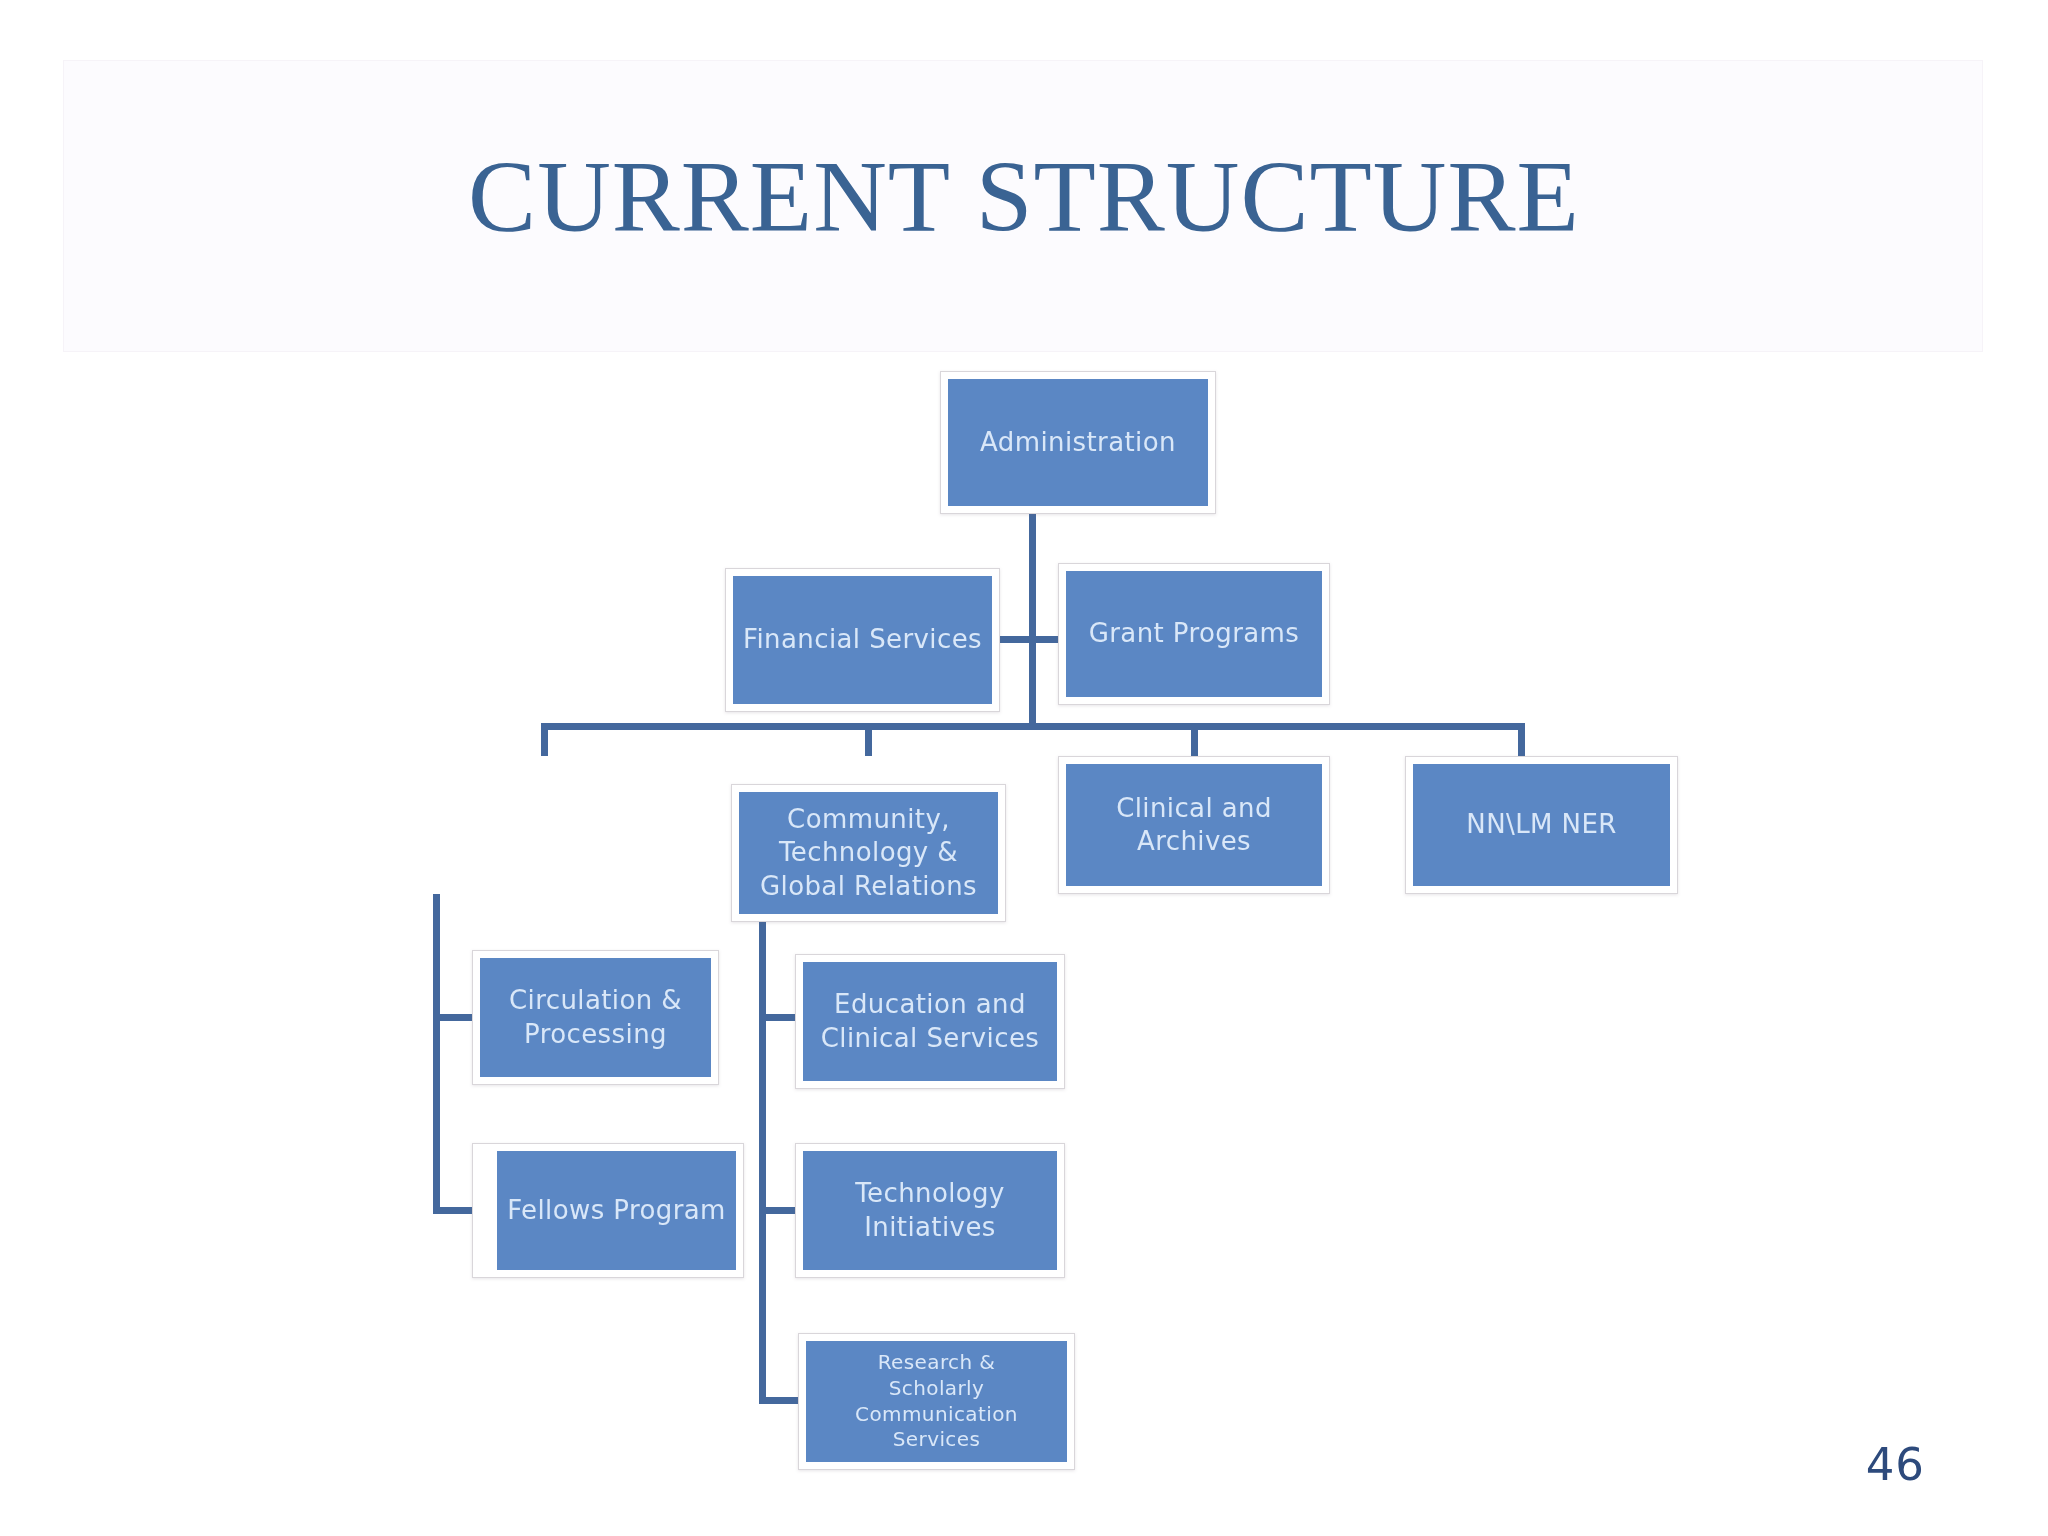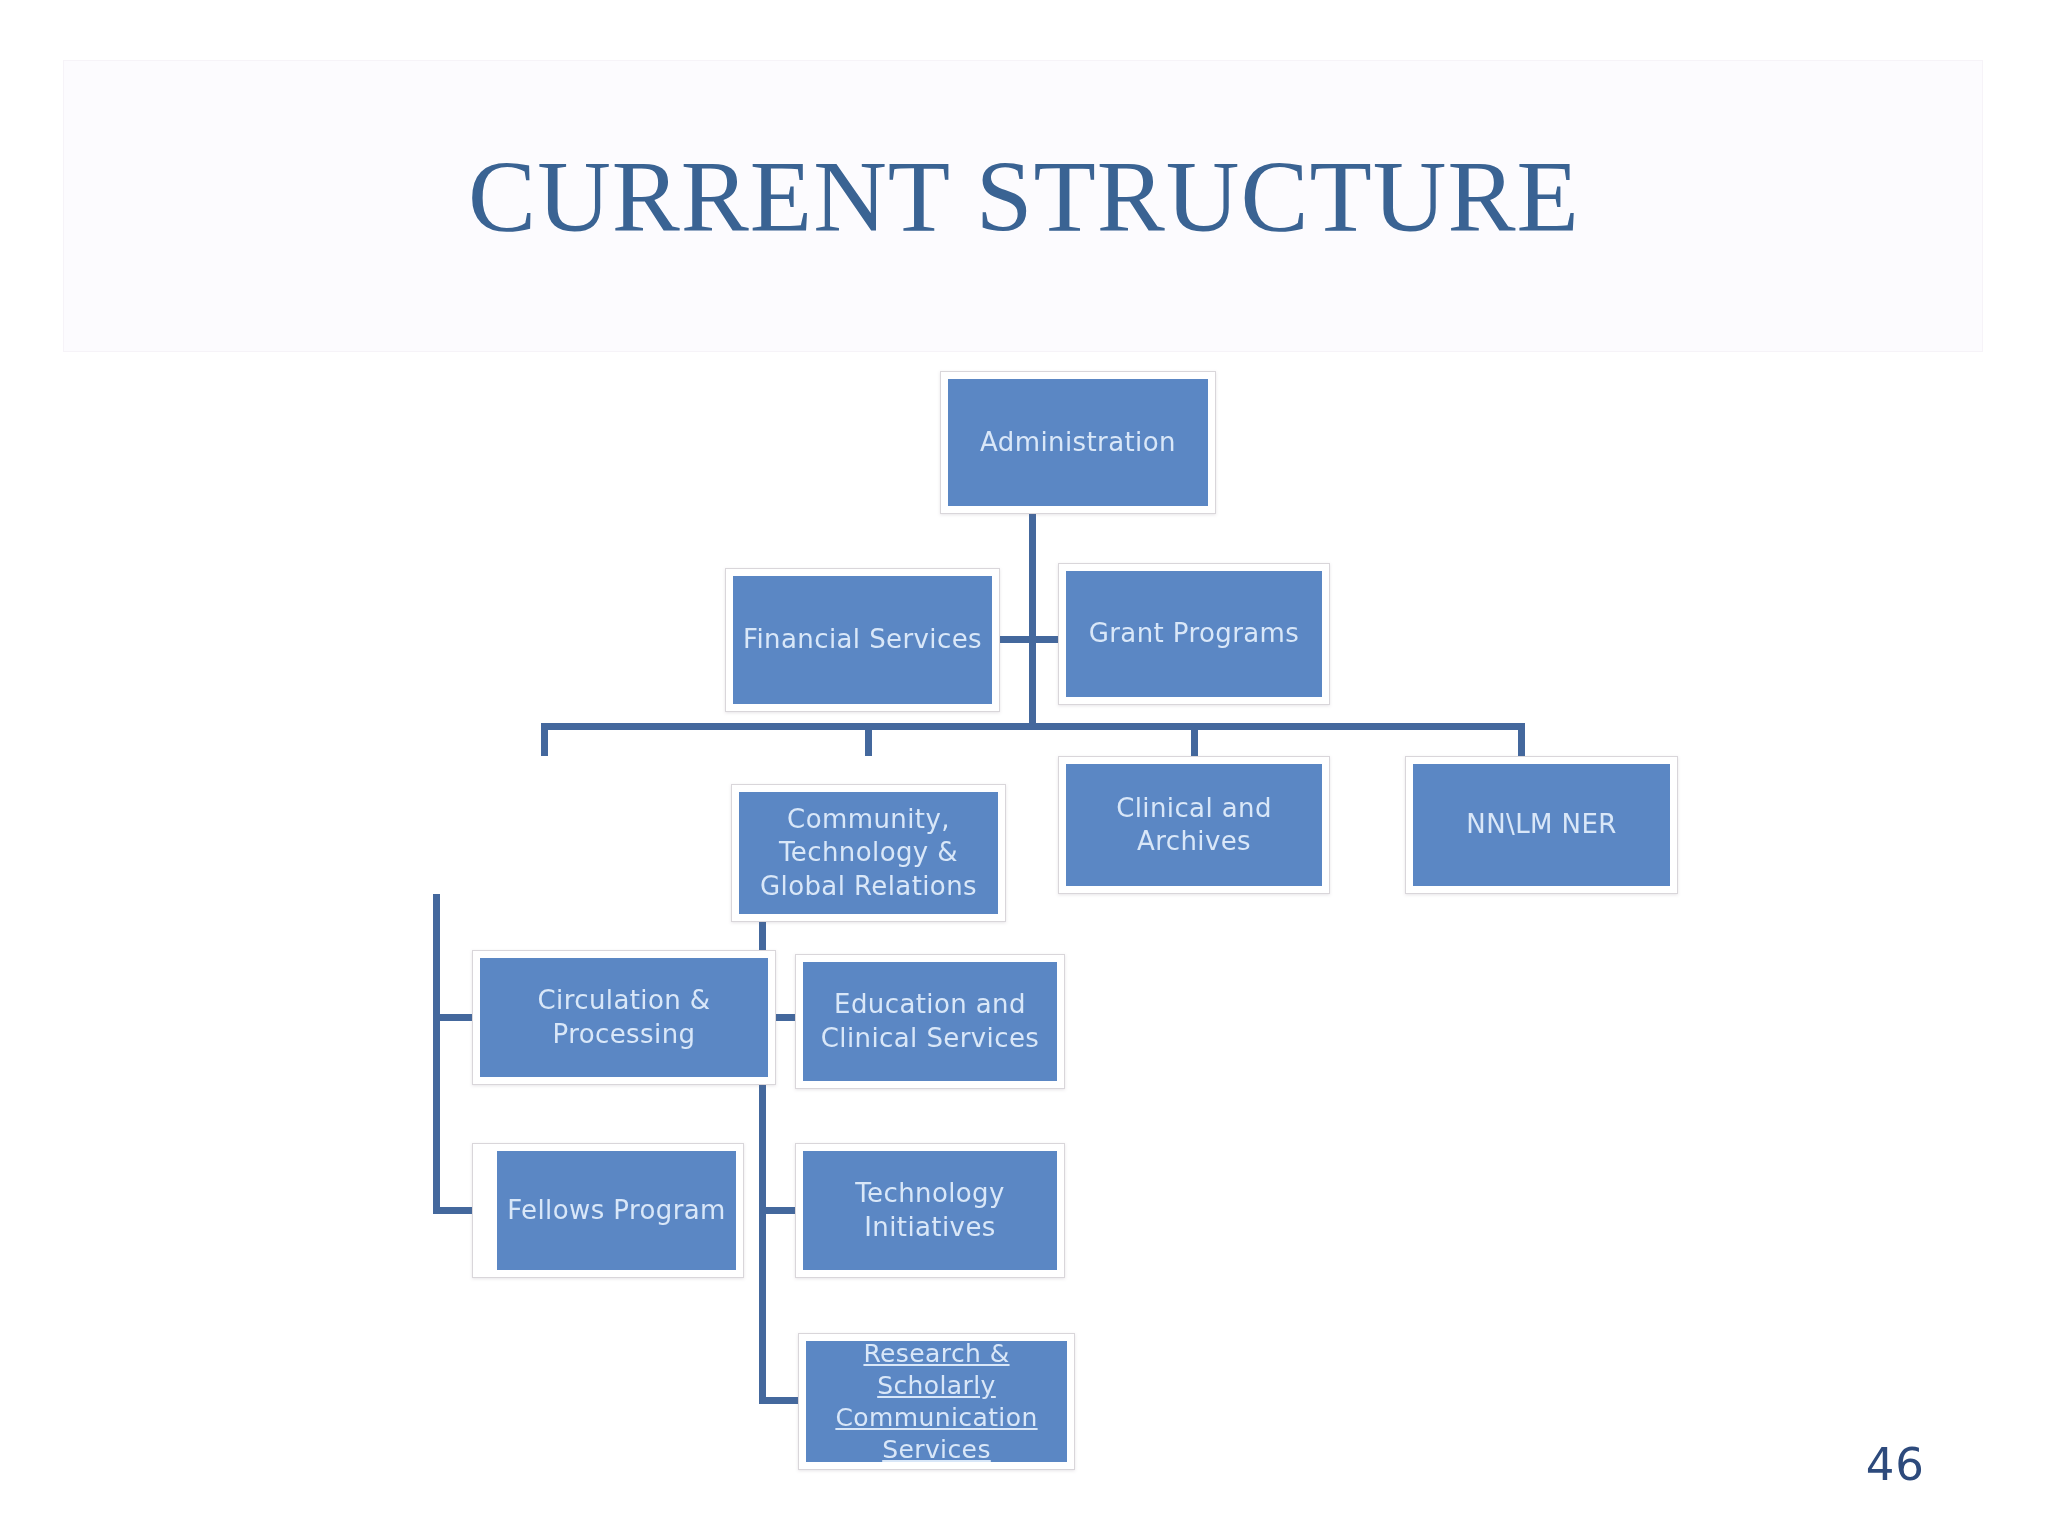--- a/index.html
+++ b/index.html
@@ -105,41 +105,41 @@
 
     <div class="node" style="left:1058px; top:756px; width:272px; height:138px;">
       <div class="node-inner">Clinical and
 Archives</div>
     </div>
 
     <div class="node" style="left:1385px; top:756px; width:273px; height:138px;margin-left:20px;">
       <div class="node-inner">NN\LM NER</div>
     </div>
 
-    <div class="node" style="left:472px;  top:950px; width:304px; height:135px;">
+    <div class="node" style="left:472px;  top:950px; width:247px; height:135px;">
       <div class="node-inner">Circulation &amp;
 Processing</div>
     </div>
 
     <div class="node" style="left:795px;  top:954px; width:270px; height:135px;">
       <div class="node-inner">Education and
 Clinical Services</div>
     </div>
 
     <div class="node" style="left:472px;  top:1143px; width:272px; height:135px;padding-left:24px;">
       <div class="node-inner">Fellows Program</div>
     </div>
 
     <div class="node" style="left:795px;  top:1143px; width:270px; height:135px;">
       <div class="node-inner">Technology
 Initiatives</div>
     </div>
 
     <div class="node" style="left:798px;  top:1333px; width:277px; height:137px;">
-      <div class="node-inner" style="font-size:25px;text-decoration:underline;">Research &amp;
+      <div class="node-inner" style="font-size:20px;">Research &amp;
 Scholarly
 Communication
 Services</div>
     </div>
 
   </div>
 
   <div class="page-number">46</div>
 
 </div>

